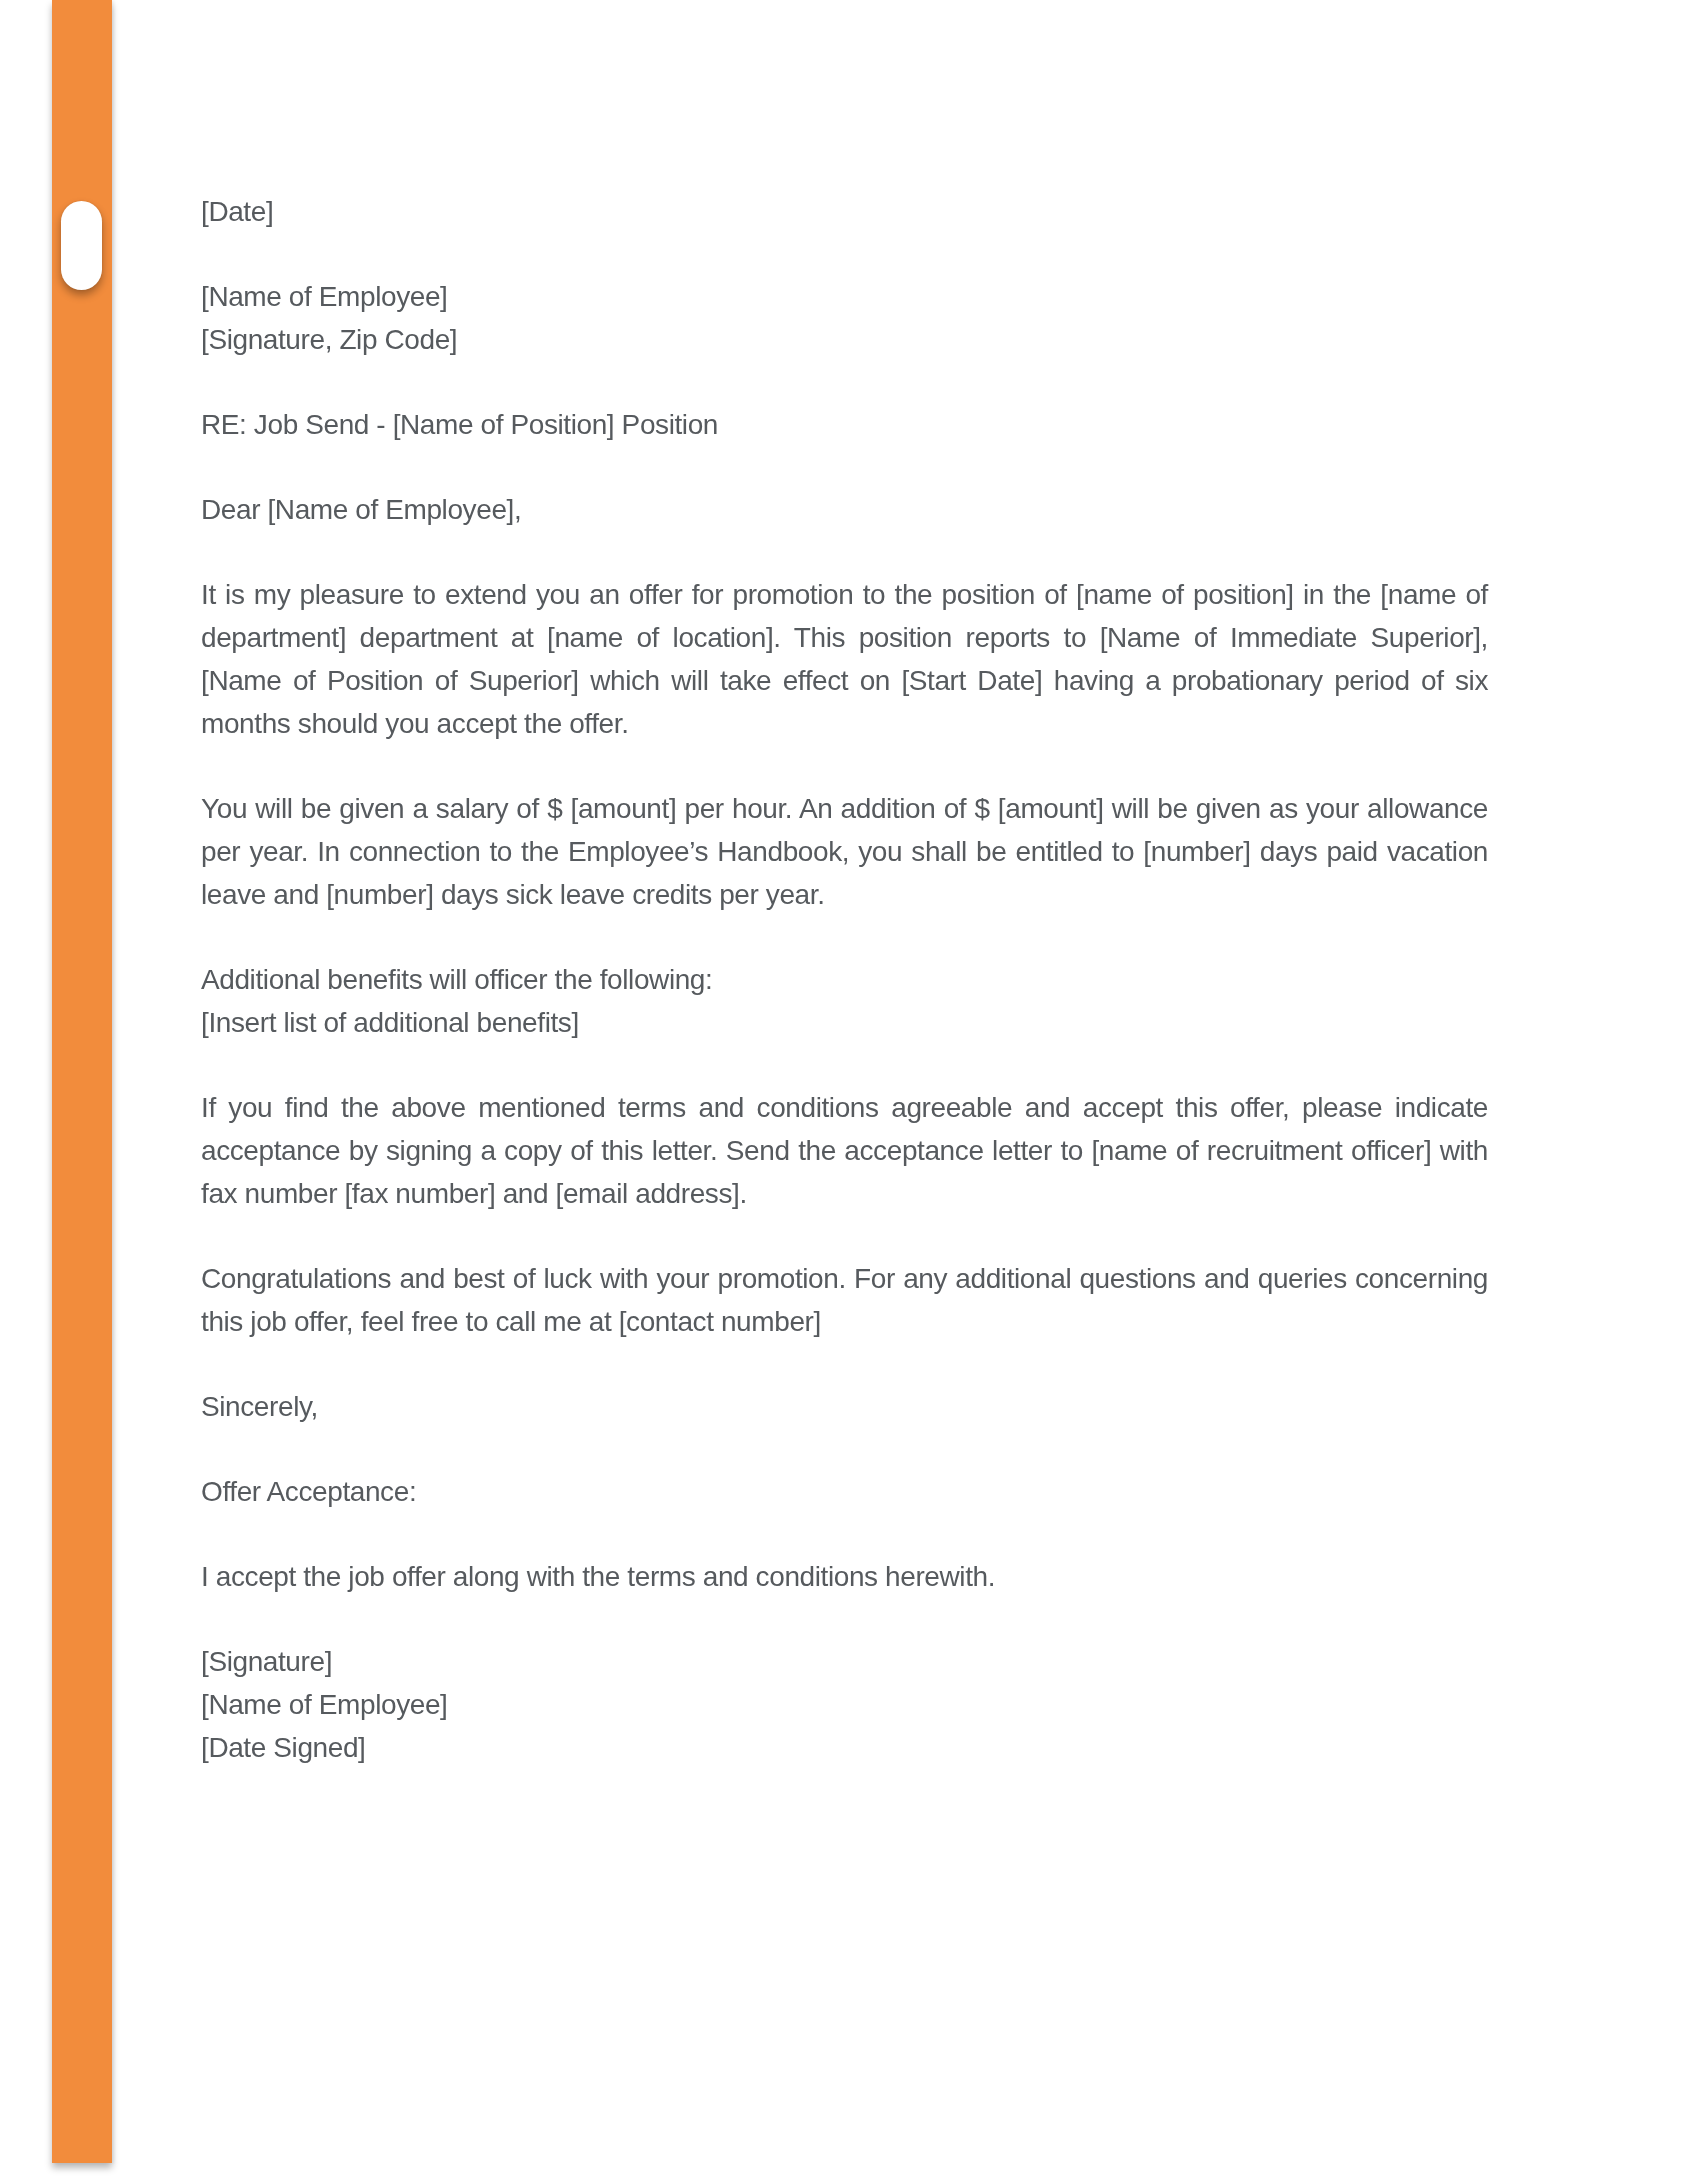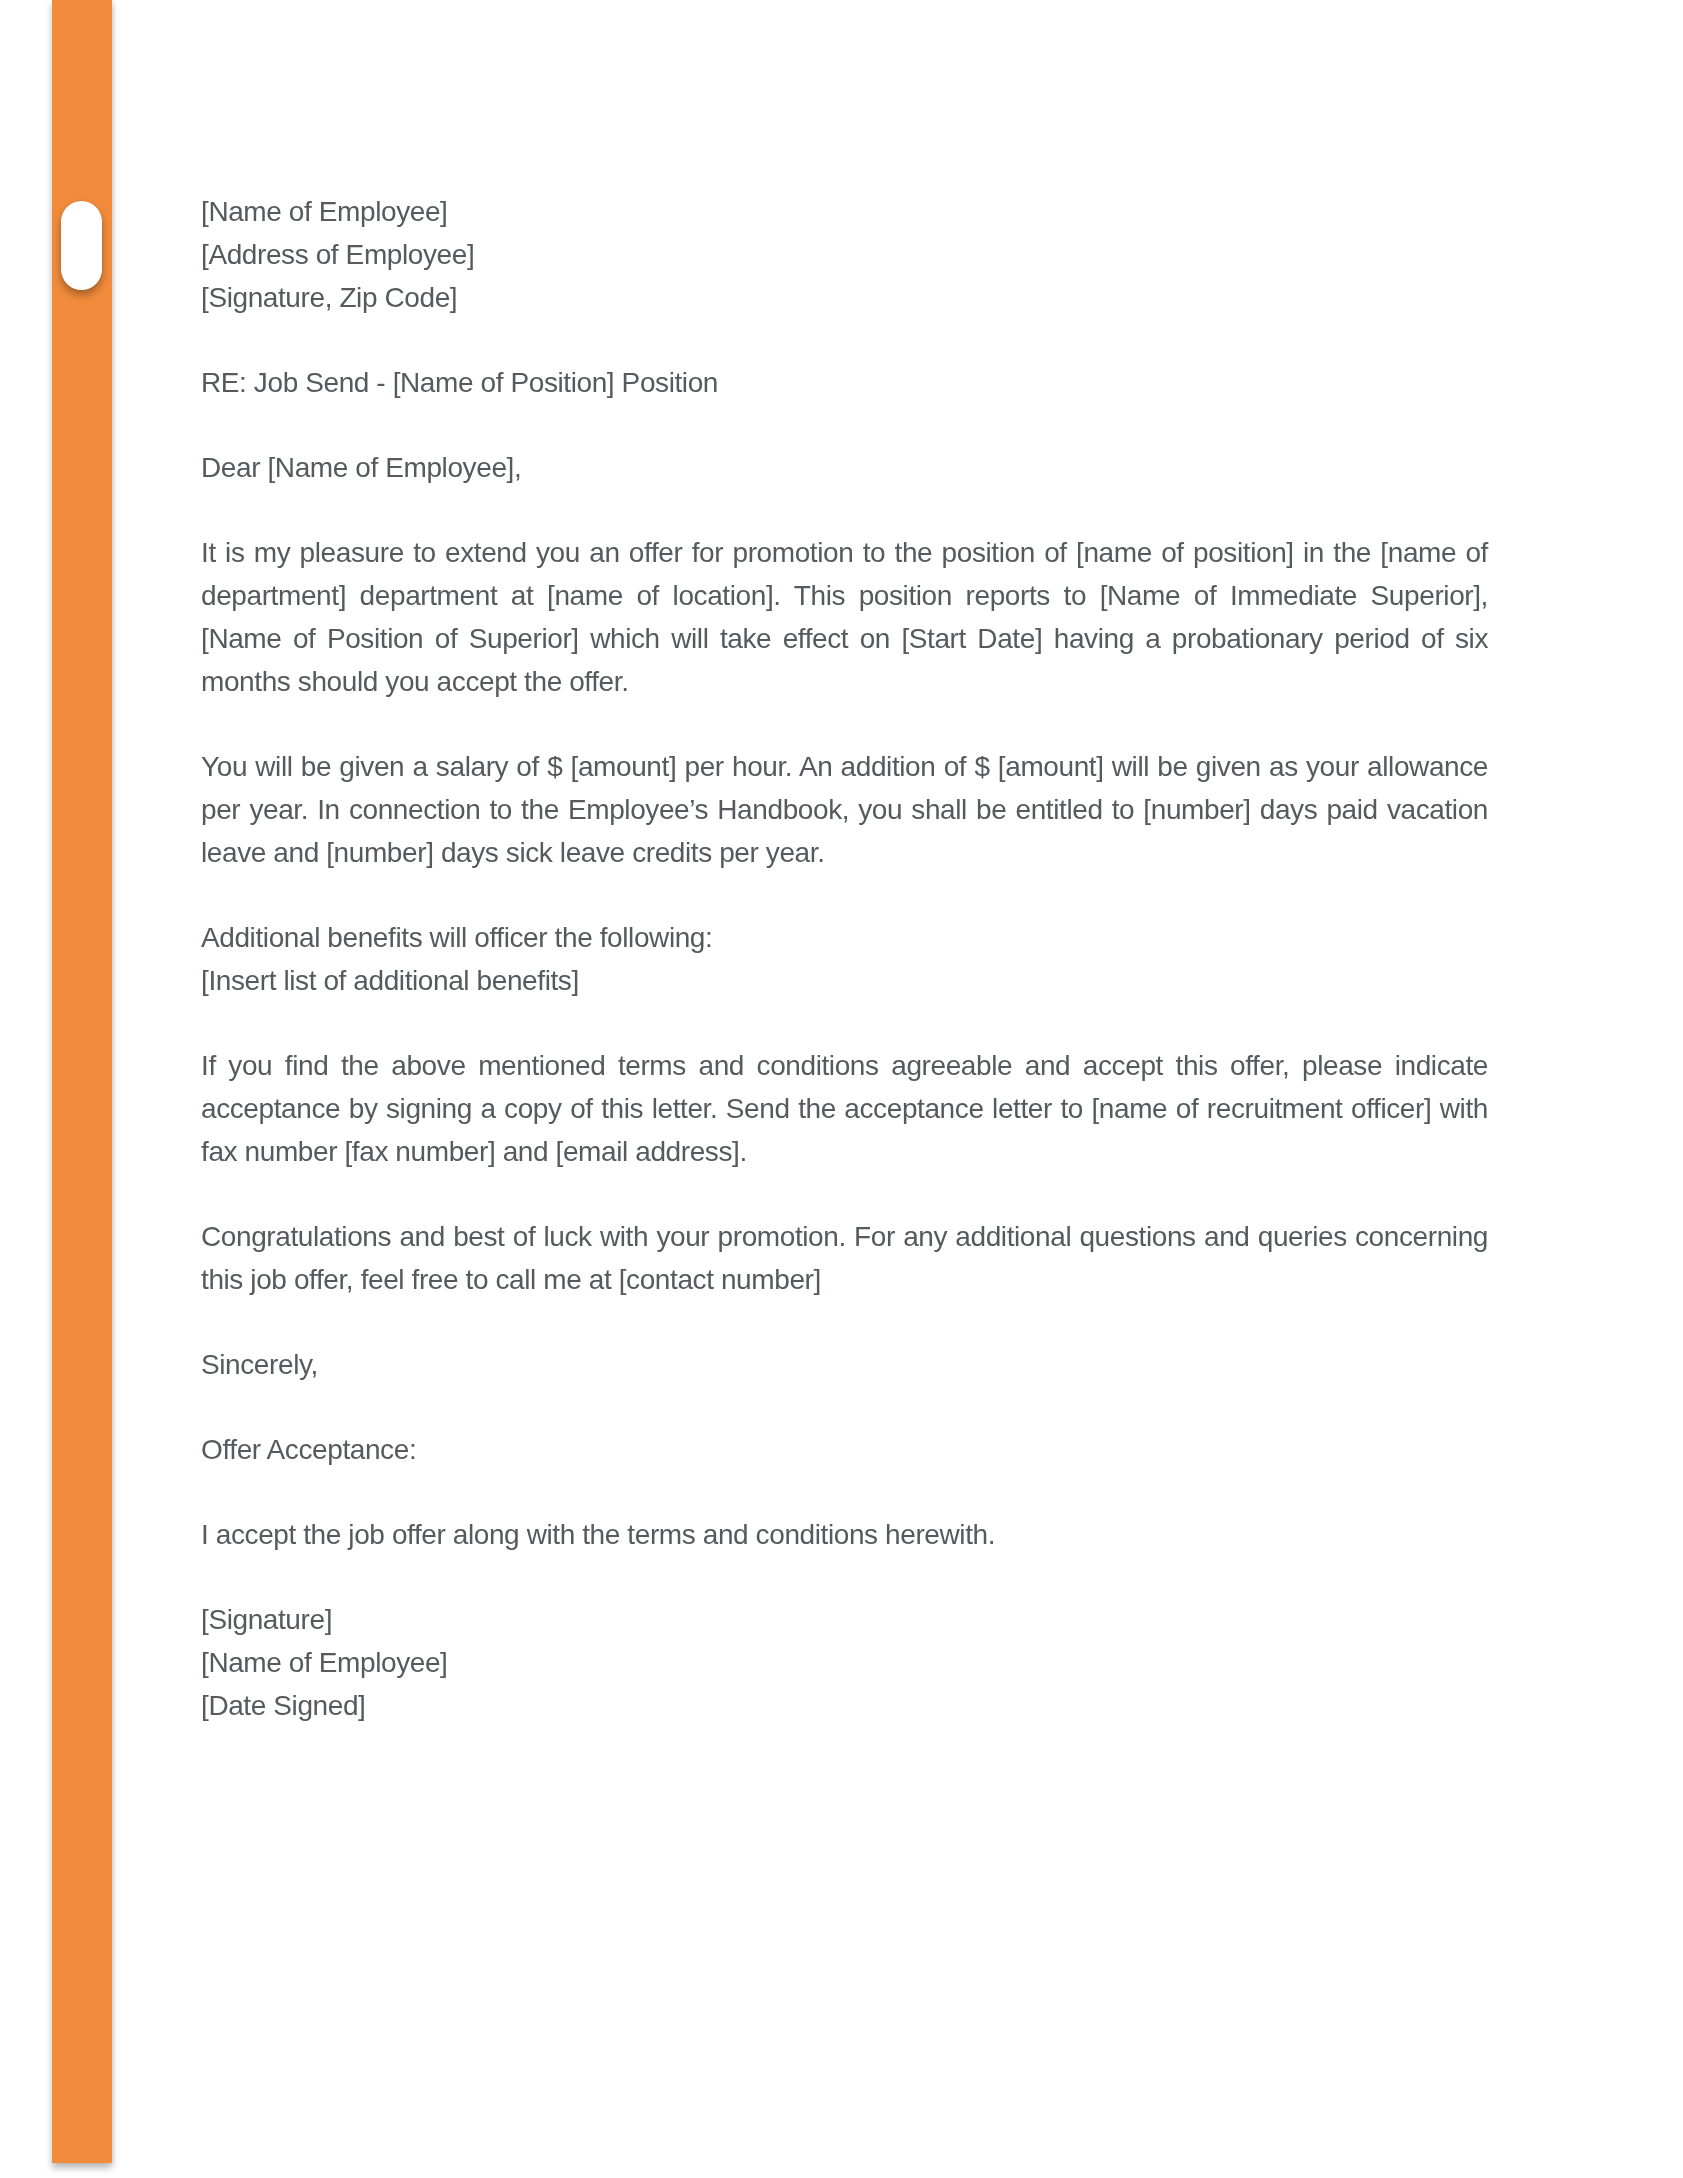--- a/index.html
+++ b/index.html
@@ -60,24 +60,24 @@
 </head>
 <body>
 
 <div class="page">
 
   <div class="binder-stripe"></div>
   <div class="binder-clip"></div>
 
   <div class="content">
 
+    <div class="block">[Date]</div>
 
     <div class="block">
       <div>[Name of Employee]</div>
-      <div>[Address of Employee]</div>
       <div>[Signature, Zip Code]</div>
     </div>
 
     <div class="block">RE: Job Send - [Name of Position] Position</div>
 
     <div class="block">Dear [Name of Employee],</div>
 
     <div class="block justify">It is my pleasure to extend you an offer for promotion to the position of [name of position] in the [name of department] department at [name of location]. This position reports to [Name of Immediate Superior], [Name of Position of Superior] which will take effect on [Start Date] having a probationary period of six months should you accept the offer.</div>
 
     <div class="block justify">You will be given a salary of $ [amount] per hour. An addition of $ [amount] will be given as your allowance per year. In connection to the Employee’s Handbook, you shall be entitled to [number] days paid vacation leave and [number] days sick leave credits per year.</div>

